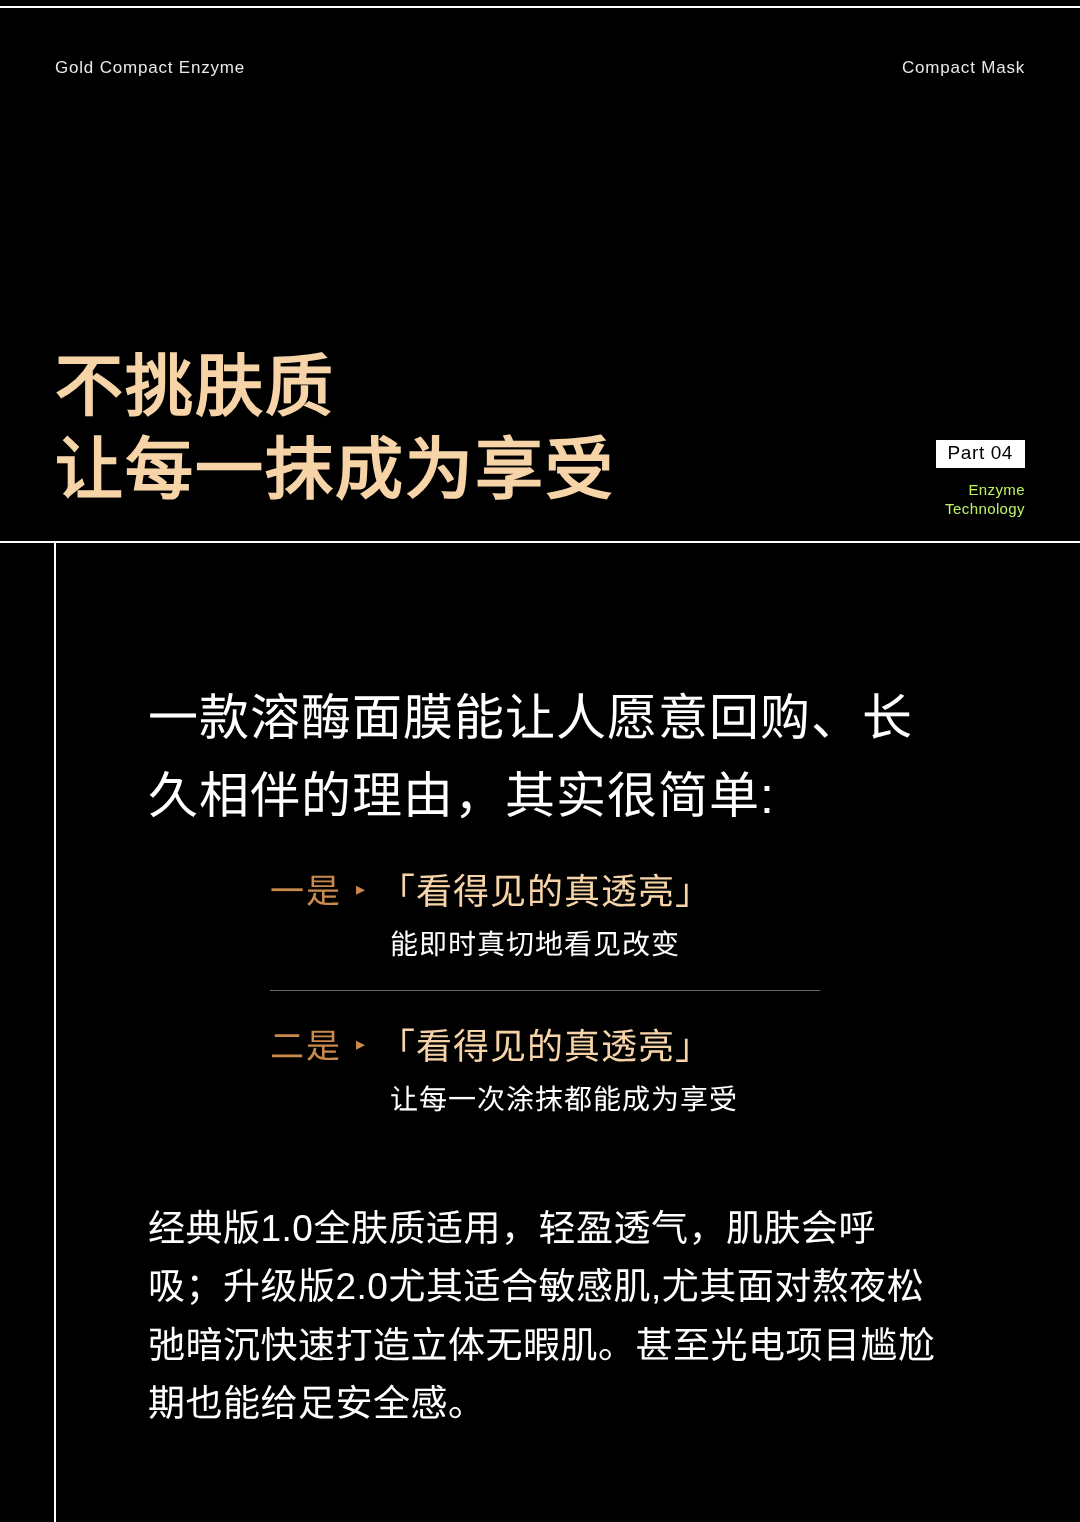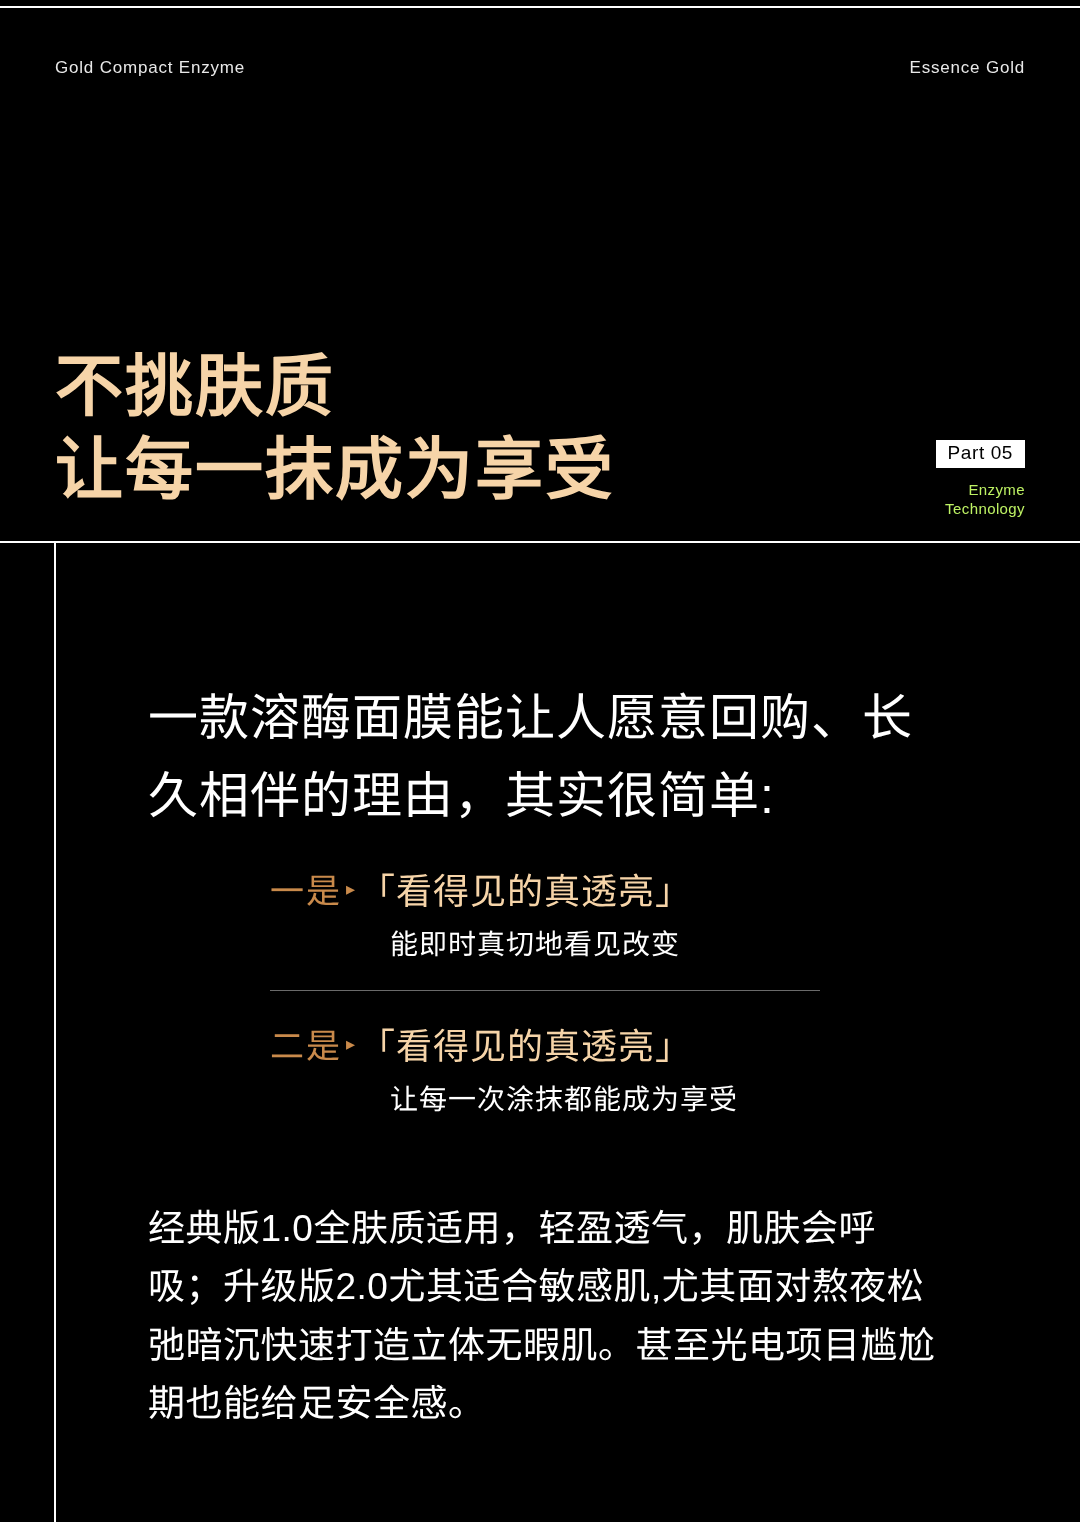--- a/index.html
+++ b/index.html
@@ -132,21 +132,21 @@
     left: 270px;
     top: 862px;
     width: 700px;
   }
   .point {
     position: relative;
   }
   .point-head {
     display: flex;
     align-items: center;
-    gap: 4px;
+    gap: 14px;
   }
   .point-index {
     font-size: 34px;
     color: #c98a4b;
     letter-spacing: 2px;
     font-weight: 400;
   }
   .point-arrow {
     color: #c98a4b;
     font-size: 18px;
@@ -184,30 +184,30 @@
     letter-spacing: 0.5px;
   }
 </style>
 </head>
 <body>
 
 <div class="top-rule"></div>
 
 <div class="header">
   <div class="header-left">Gold Compact Enzyme</div>
-  <div class="header-right">Essence Gold</div>
+  <div class="header-right">Compact Mask</div>
 </div>
 
 <div class="hero">
   <div class="hero-line">不挑肤质</div>
   <div class="hero-line">让每一抹成为享受</div>
 </div>
 
 <div class="part-block">
-  <span class="part-badge">Part 05</span>
+  <span class="part-badge">Part 04</span>
   <div class="part-sub">
     <div>Enzyme</div>
     <div>Technology</div>
   </div>
 </div>
 
 <div class="hero-divider"></div>
 <div class="vrule"></div>
 
 <div class="intro">一款溶酶面膜能让人愿意回购、长久相伴的理由，其实很简单:</div>

